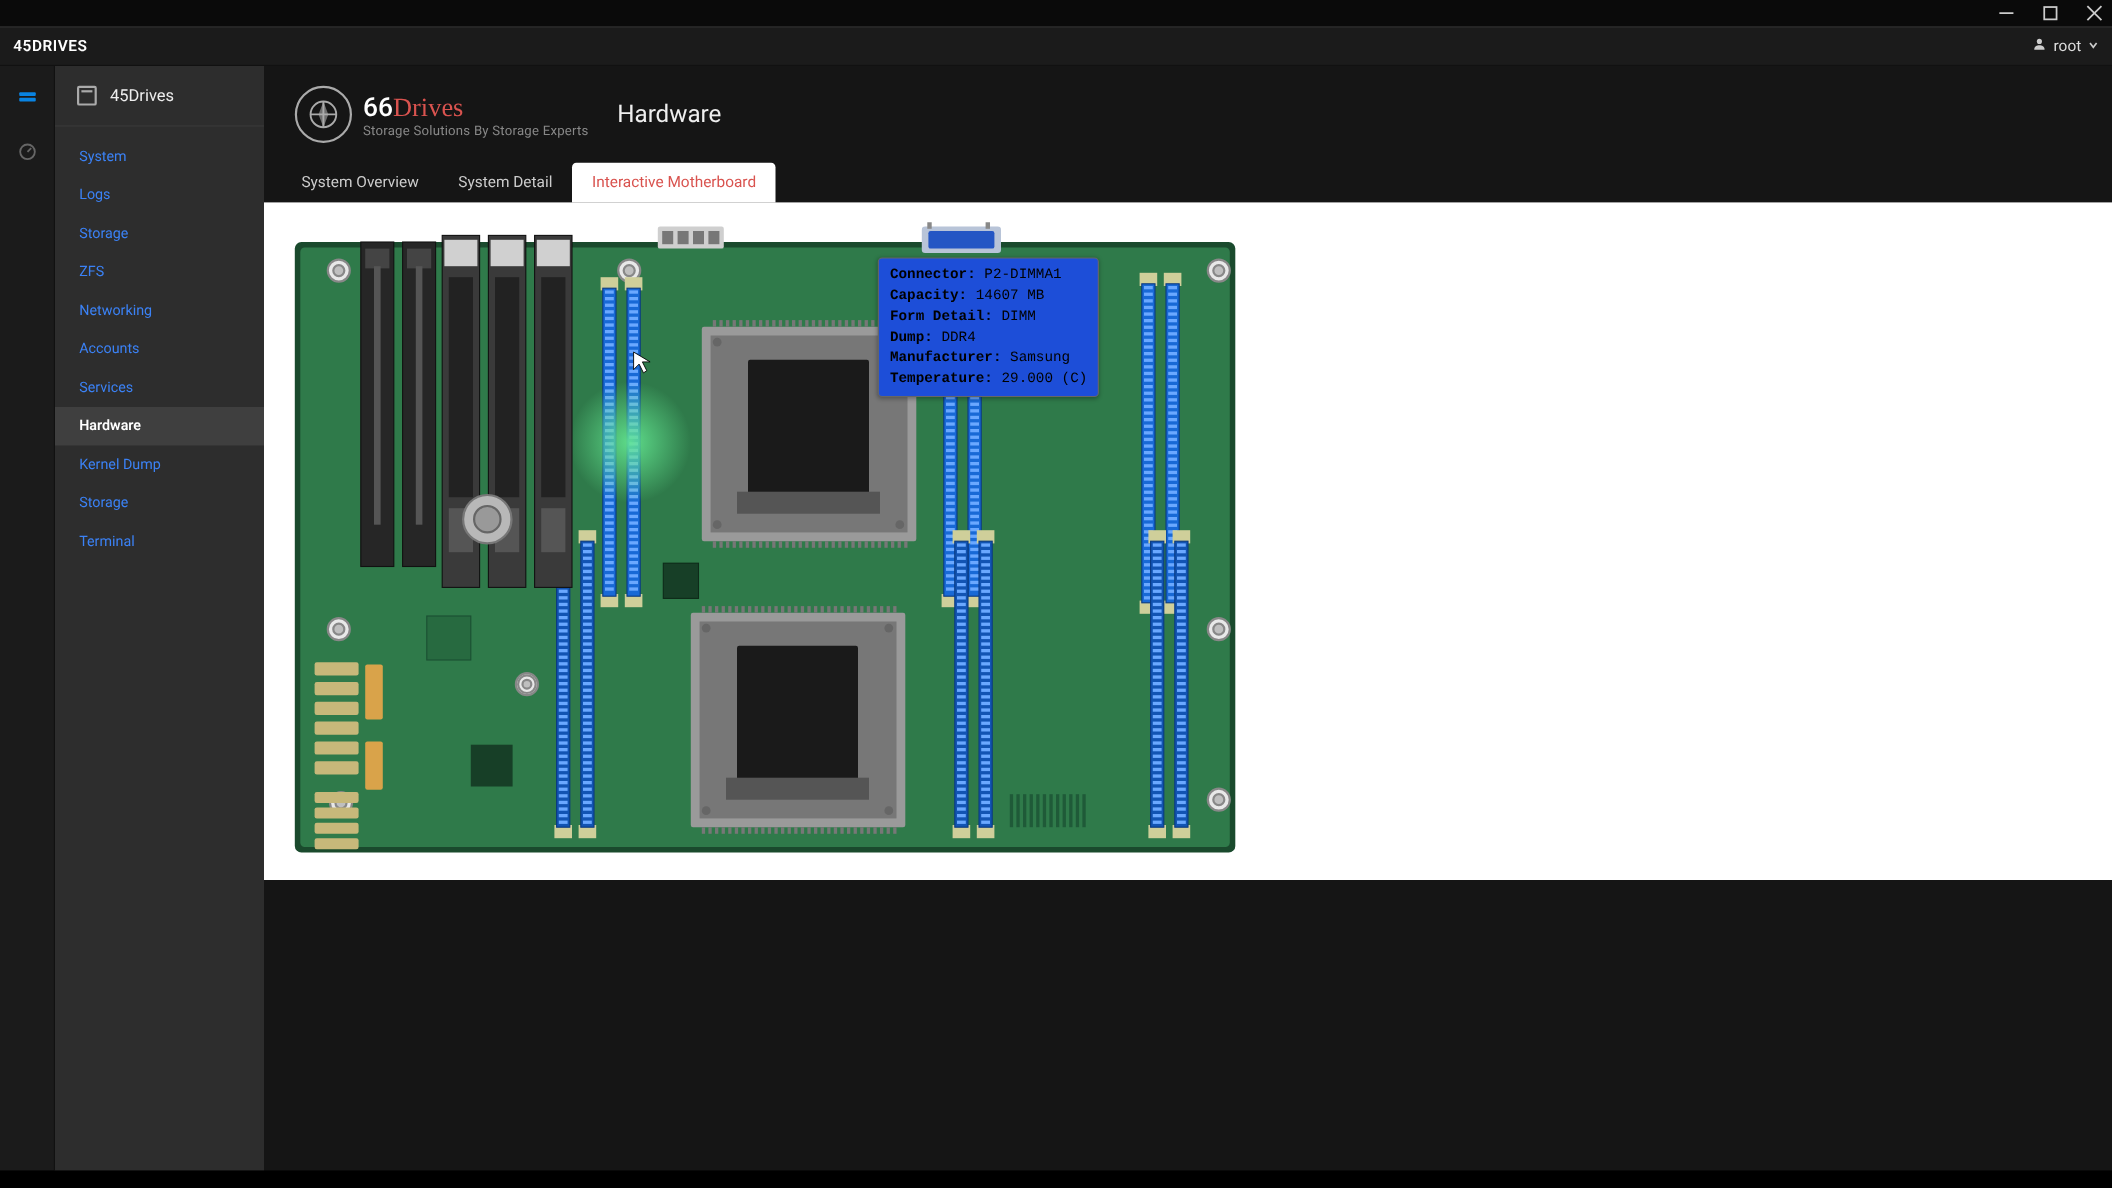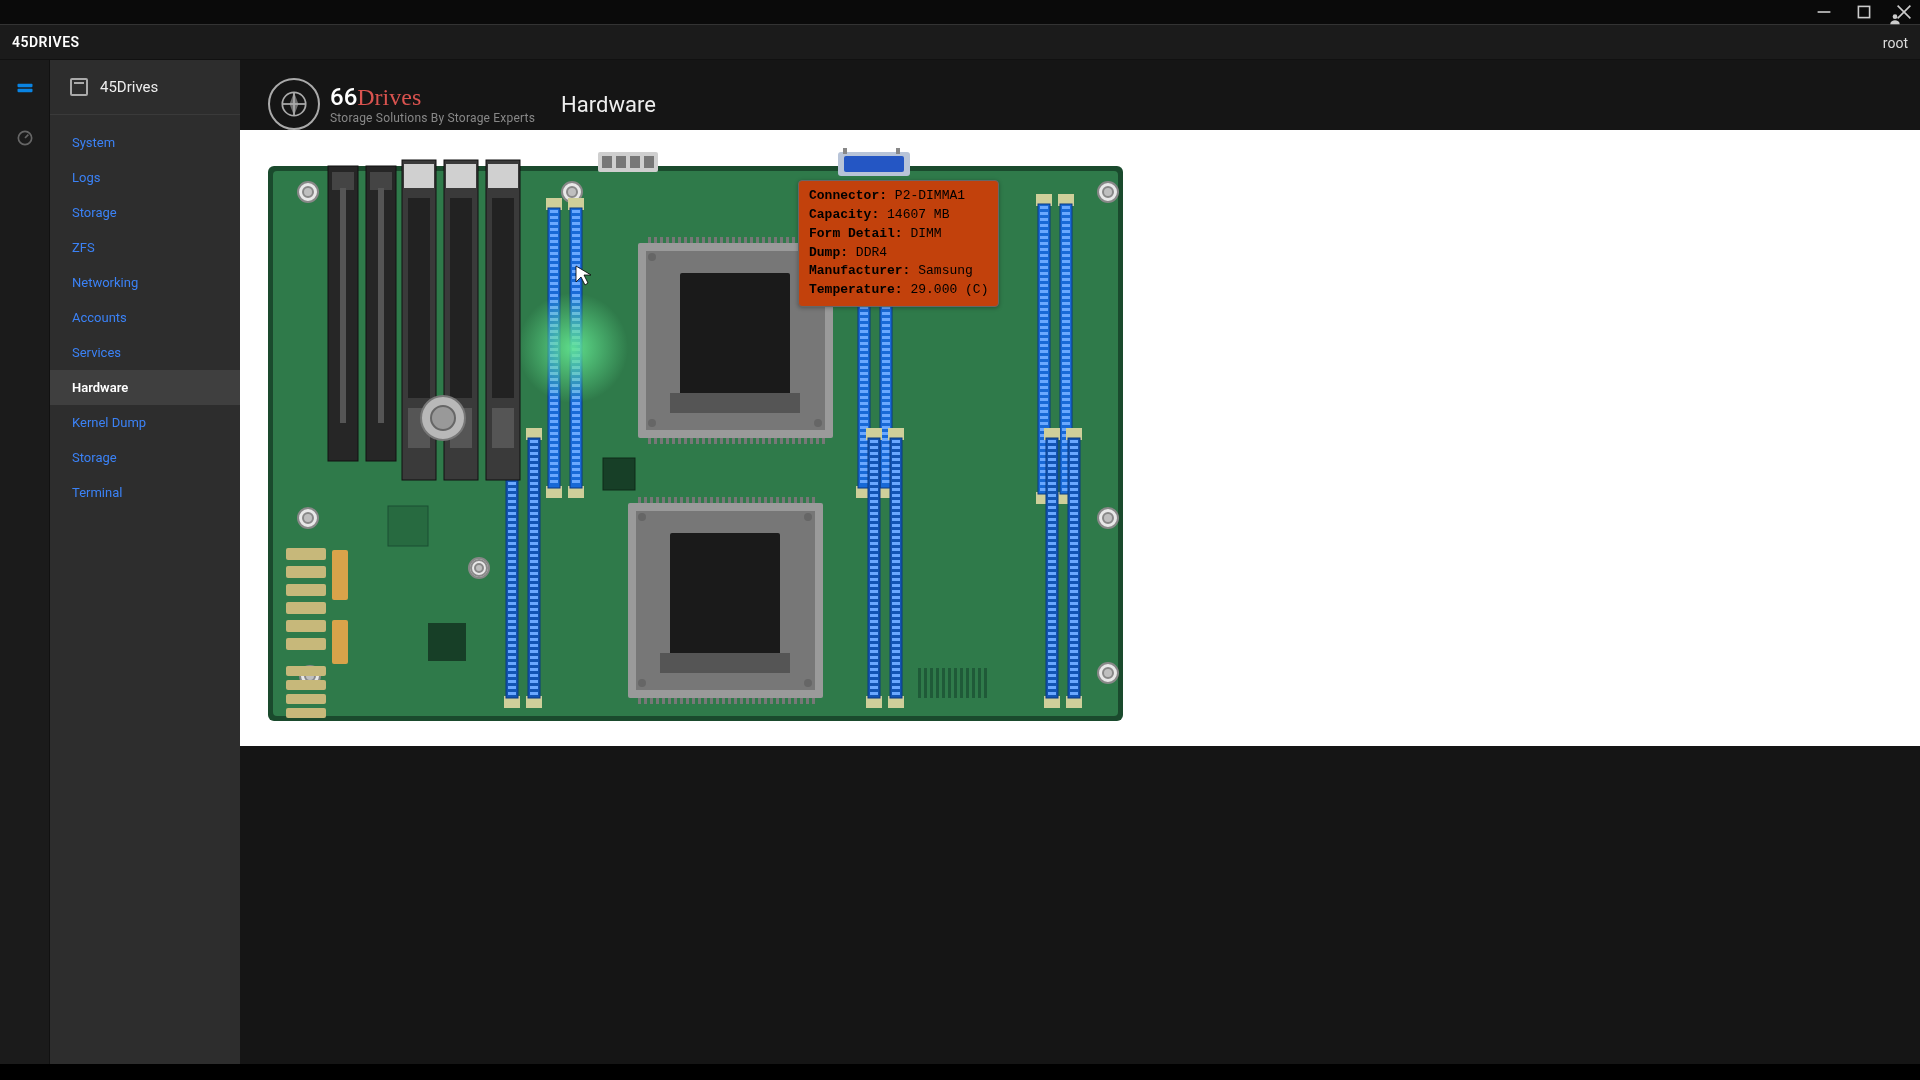--- a/index.html
+++ b/index.html
@@ -34,21 +34,21 @@
   background: #1b1b1b;
   border-top: 1px solid #333;
   border-bottom: 1px solid #111;
   display: flex;
   align-items: center;
   justify-content: space-between;
   padding: 0 12px;
   font-size: 14px;
 }
 .brand-text { color: #fff; font-weight: 600; letter-spacing: 0.5px; }
-.user-chip { display: flex; align-items: center; gap: 6px; color: #ddd; cursor: pointer; flex-direction: column; }
+.user-chip { display: flex; align-items: center; gap: 6px; color: #ddd; cursor: pointer; }
 .main {
   display: flex;
   height: calc(1080px - 24px - 36px - 16px);
   background: #1b1b1b;
 }
 .rail {
   width: 50px;
   background: #1b1b1b;
   border-right: 1px solid #111;
   display: flex;
@@ -158,21 +158,21 @@
 }
 .mb-svg-wrap {
   position: relative;
   width: 870px;
   height: 580px;
 }
 .tooltip {
   position: absolute;
   left: 540px;
   top: 32px;
-  background: #c2410c;
+  background: #1d4ed8;
   border: 1px solid #666;
   border-radius: 4px;
   padding: 6px 10px;
   font-family: "Courier New", monospace;
   font-size: 13px;
   color: #000;
   line-height: 1.45;
   white-space: nowrap;
   box-shadow: 0 1px 4px rgba(0,0,0,0.3);
   z-index: 10;
@@ -270,20 +270,25 @@
           </svg>
         </div>
         <div class="logo-text">
           <div class="big"><span>66</span><span class="red">Drives</span></div>
           <div class="small">Storage Solutions By Storage Experts</div>
         </div>
       </div>
       <div class="page-title">Hardware</div>
     </div>
 
+    <div class="tabs">
+      <div class="tab"><span>System Overview</span></div>
+      <div class="tab"><span>System Detail</span></div>
+      <div class="tab active"><span>Interactive Motherboard</span></div>
+    </div>
 
     <div class="canvas-wrap">
       <div class="mb-svg-wrap">
         <svg id="mb-svg" width="870" height="580" viewBox="0 0 870 580">
             <defs>
               <radialGradient id="glow" cx="50%" cy="50%" r="50%">
                 <stop offset="0%" stop-color="#64e892" stop-opacity="0.9"></stop>
                 <stop offset="100%" stop-color="#64e892" stop-opacity="0"></stop>
               </radialGradient>
             </defs>

